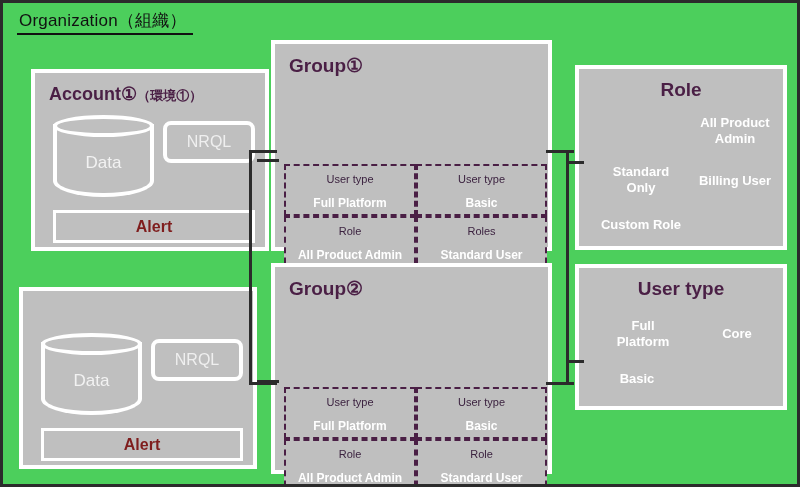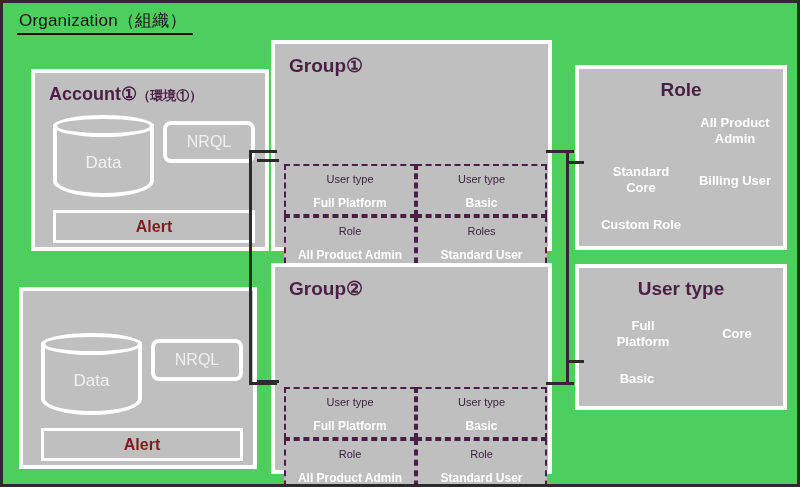--- a/index.html
+++ b/index.html
@@ -249,21 +249,21 @@
 User</div>
     </div>
   </div>
 
   <div class="panel" style="left:572px; top:62px; width:212px; height:185px;">
     <div class="panel-heading heading-center">Role</div>
 
     <div class="term" style="left:108px; top:46px; width:96px;">All Product
 Admin</div>
     <div class="term" style="left:12px; top:95px; width:100px;">Standard
-Core</div>
+Only</div>
     <div class="term" style="left:108px; top:104px; width:96px;">Billing User</div>
     <div class="term" style="left:10px; top:148px; width:104px;">Custom Role</div>
   </div>
 
   <div class="panel" style="left:572px; top:261px; width:212px; height:146px;">
     <div class="panel-heading heading-center">User type</div>
 
     <div class="term" style="left:12px; top:50px; width:104px;">Full
 Platform</div>
     <div class="term" style="left:114px; top:58px; width:88px;">Core</div>

